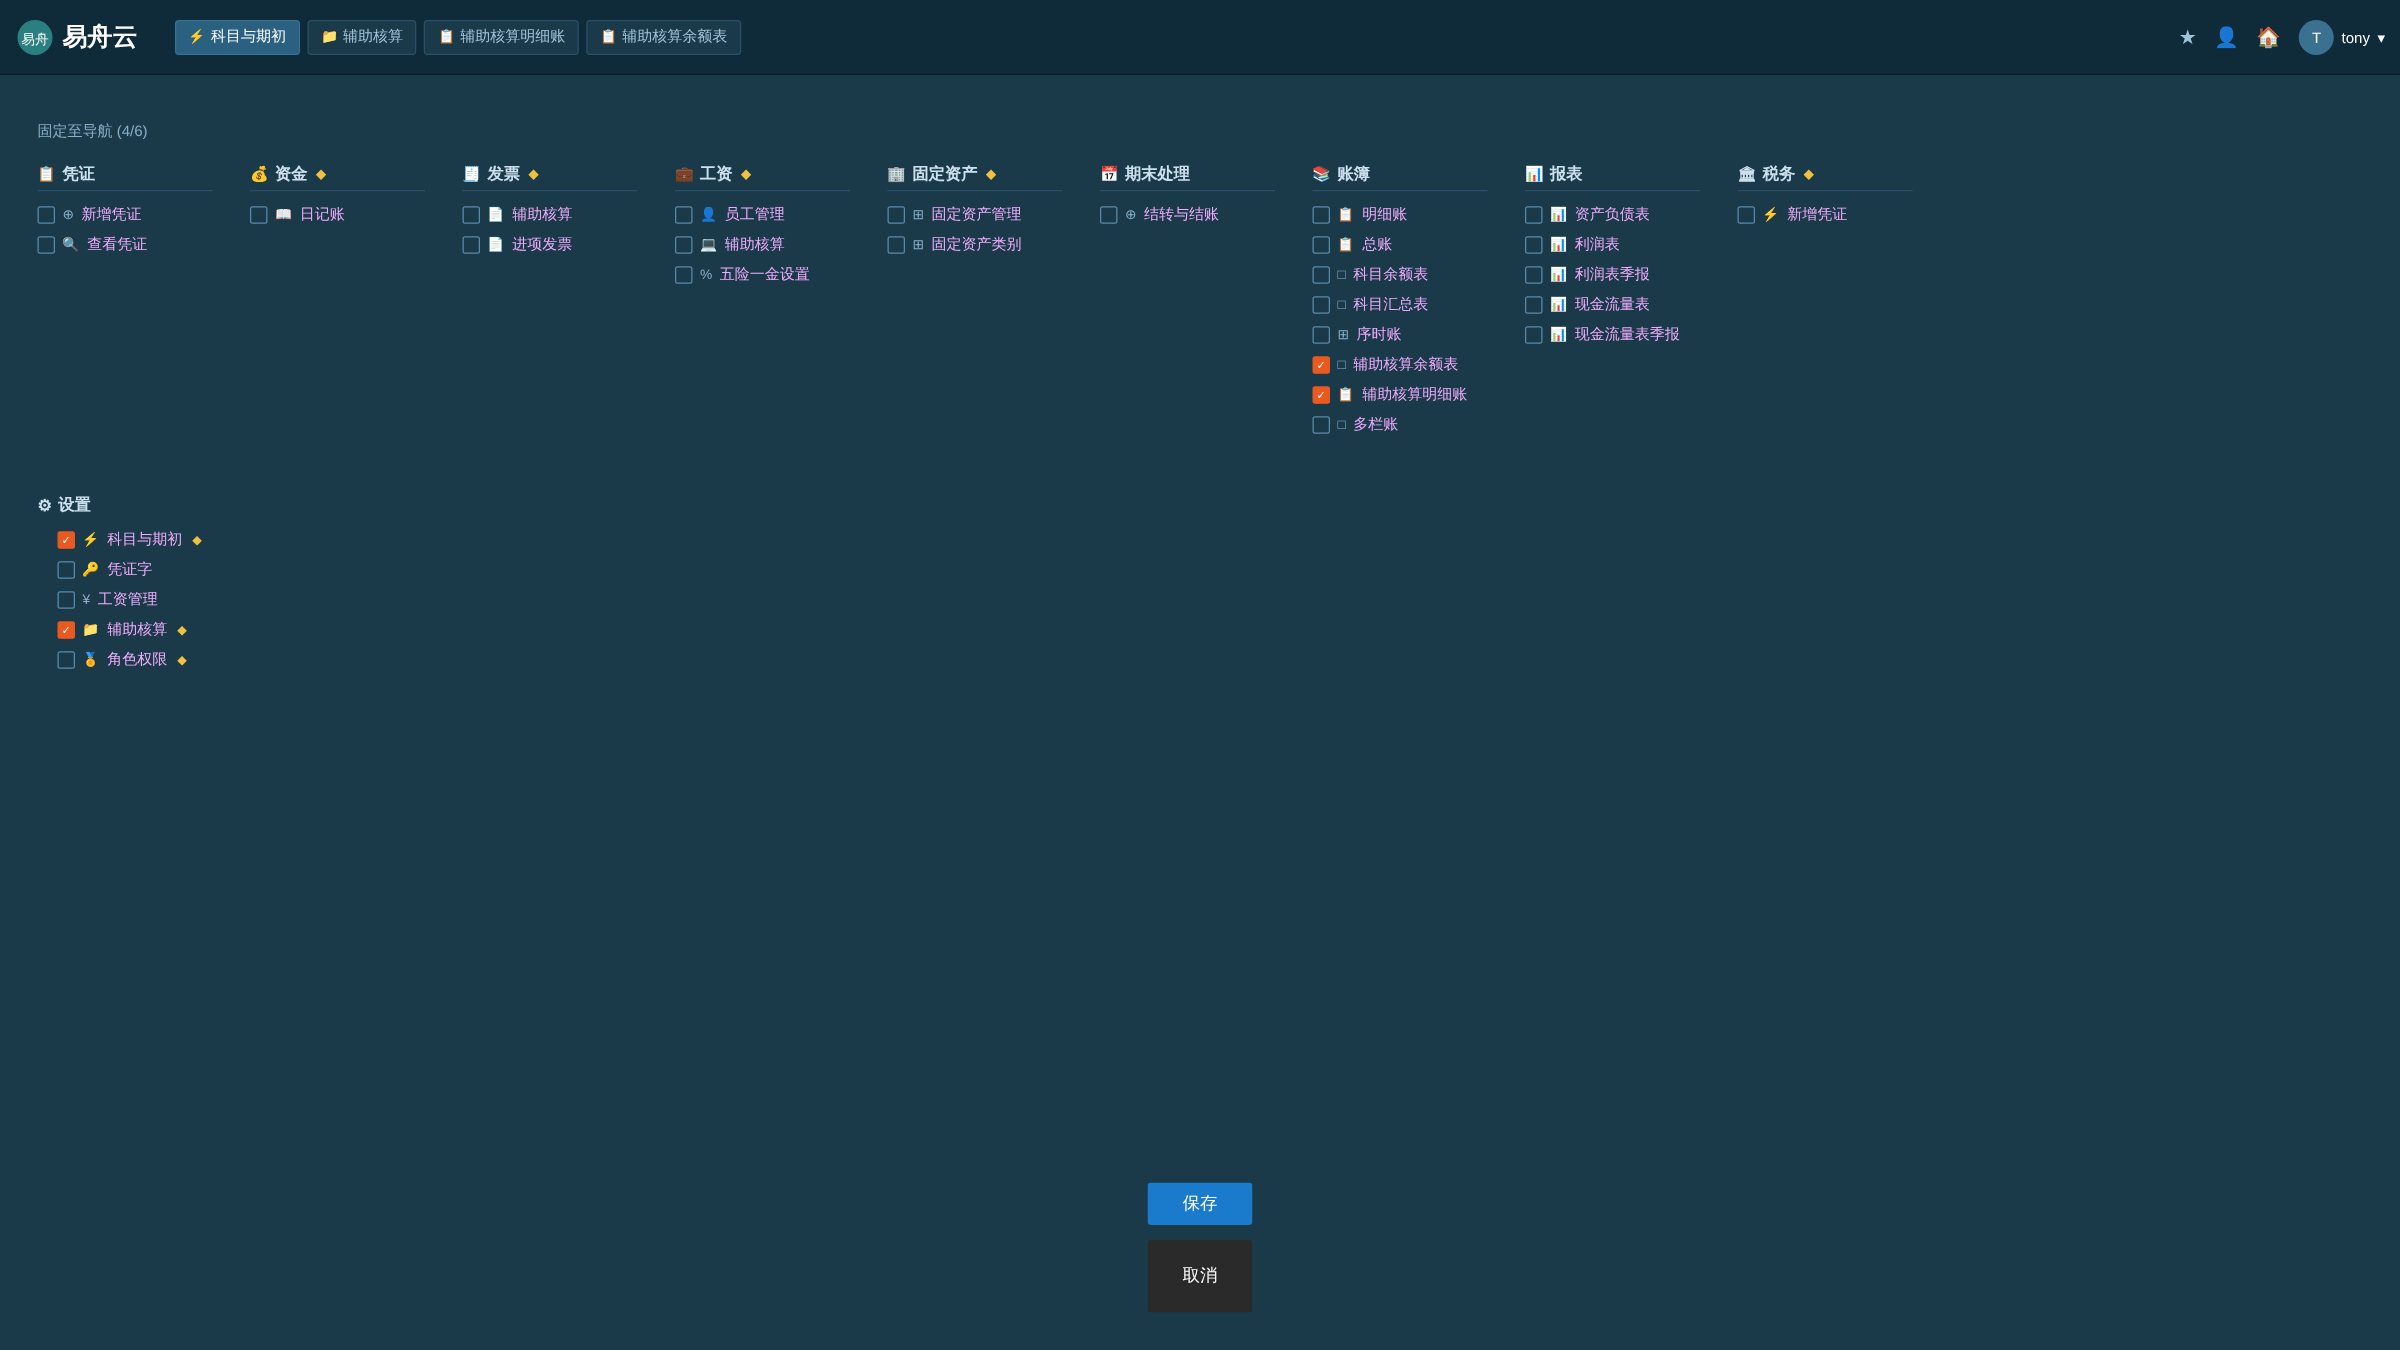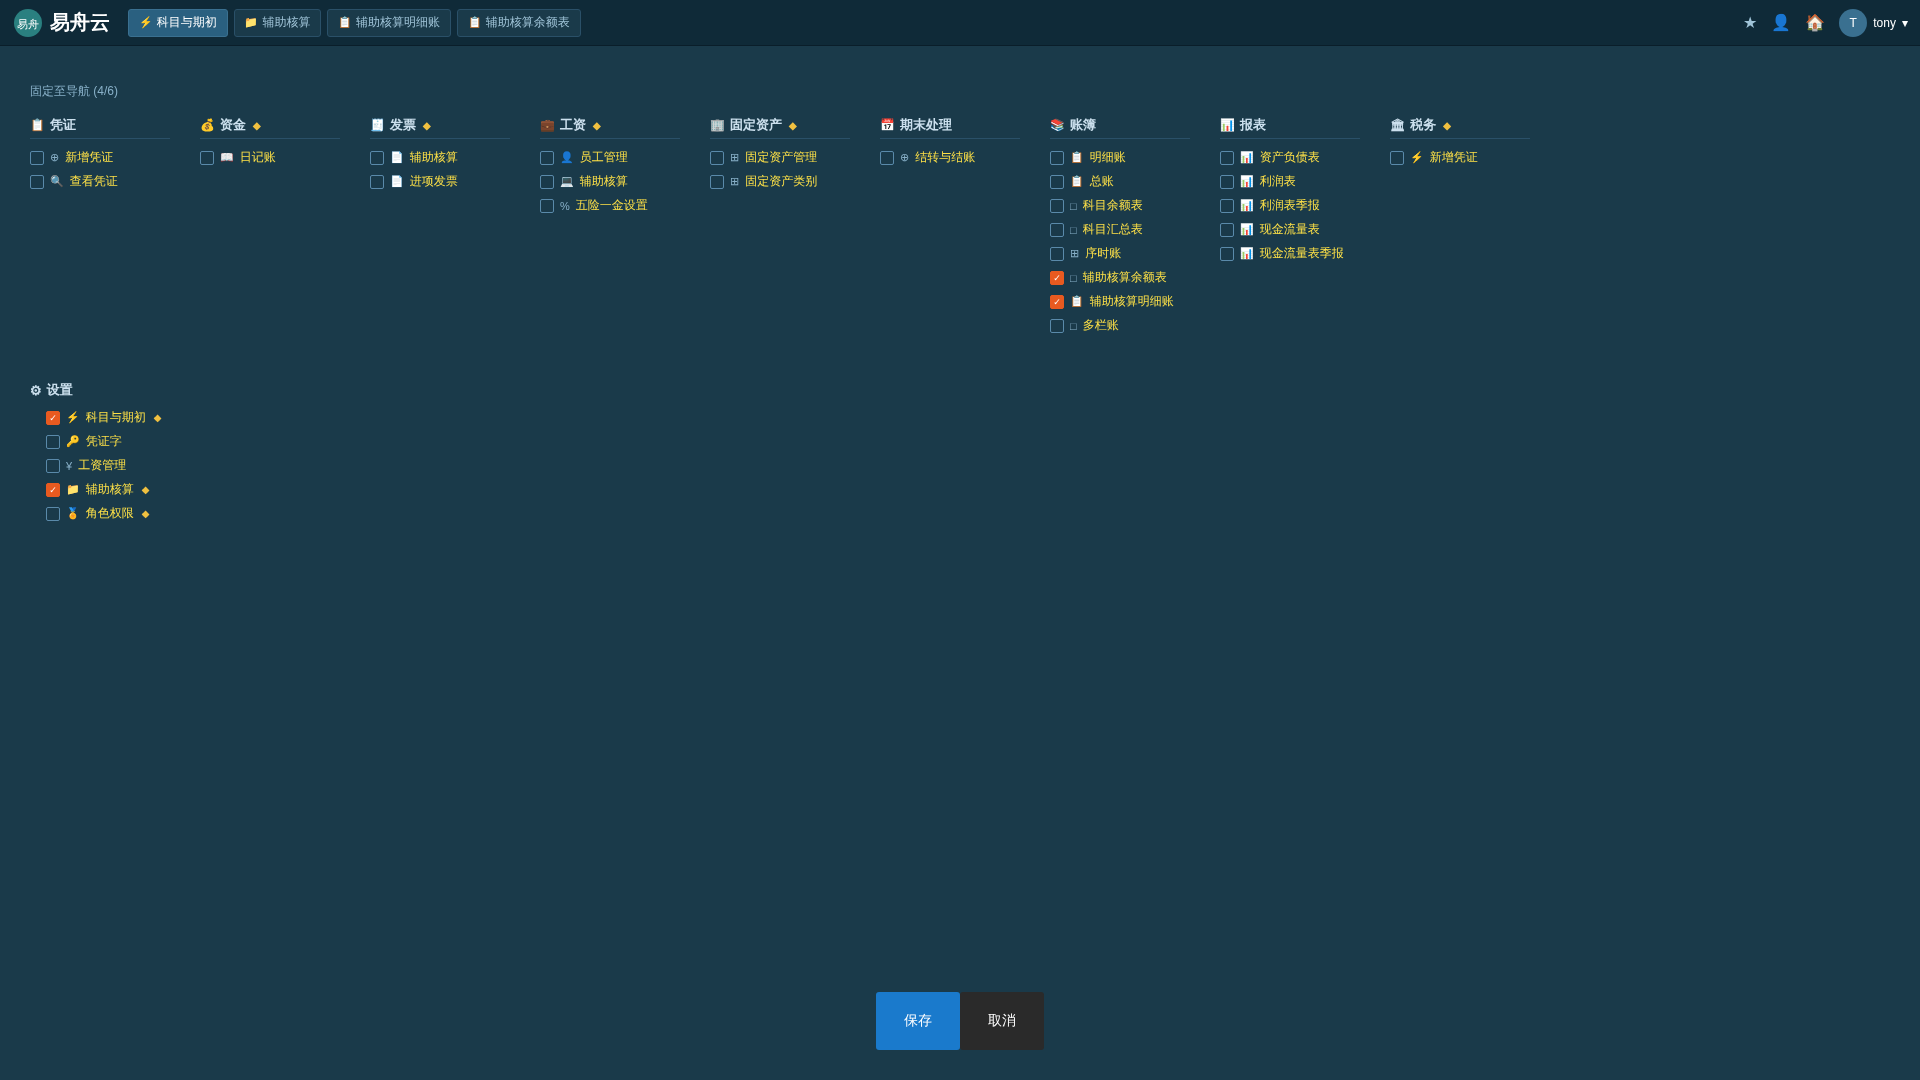--- a/index.html
+++ b/index.html
@@ -8,25 +8,25 @@
       font-family: 'Microsoft YaHei', SimHei, Arial, sans-serif;
       font-size: 12px;
       color: #cce0ee;
       width: 1920px;
       min-height: 1080px;
       overflow-x: hidden;
     }
     
     .header {
       background-color: #0f2a38;
-      height: 46px;
+      height: 60px;
       display: flex;
       align-items: center;
       padding: 0 12px;
-      gap: 8px;
+      gap: 20px;
       border-bottom: 1px solid #0a1e2a;
     }
     .logo {
       display: flex;
       align-items: center;
       gap: 6px;
       margin-right: 10px;
     }
     .logo-icon {
       width: 32px;
@@ -142,21 +142,21 @@
       content: '✓';
       color: #fff;
       font-size: 9px;
     }
     .item-icon {
       font-size: 11px;
       color: #88b0c8;
       flex-shrink: 0;
     }
     .item-label {
-      color: #fde047;
+      color: #f0abfc;
       font-size: 12px;
     }
     .diamond-icon {
       color: #f0c040;
       font-size: 10px;
       margin-left: 2px;
     }
     
     .settings-section {
       margin-top: 20px;
@@ -170,20 +170,22 @@
       font-weight: bold;
       margin-bottom: 10px;
     }
     
     .bottom-buttons {
       position: fixed;
       bottom: 30px;
       left: 50%;
       transform: translateX(-50%);
       display: flex;
+      gap: 12px;
+      flex-direction: column;
     }
     .btn-save {
       background: #1a7acc;
       color: #fff;
       border: none;
       border-radius: 3px;
       padding: 8px 28px;
       font-size: 14px;
       cursor: pointer;
     }

